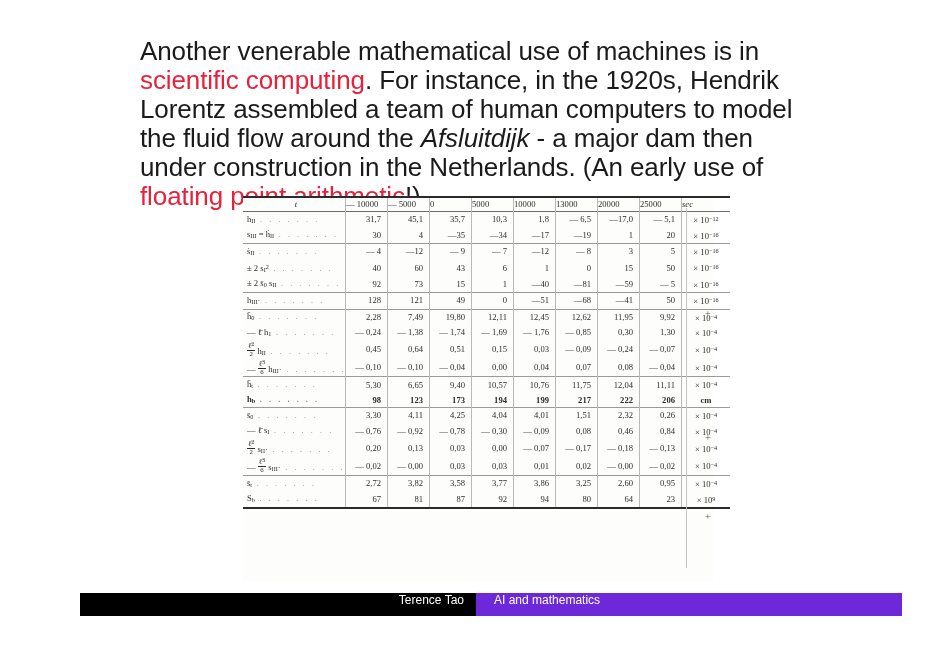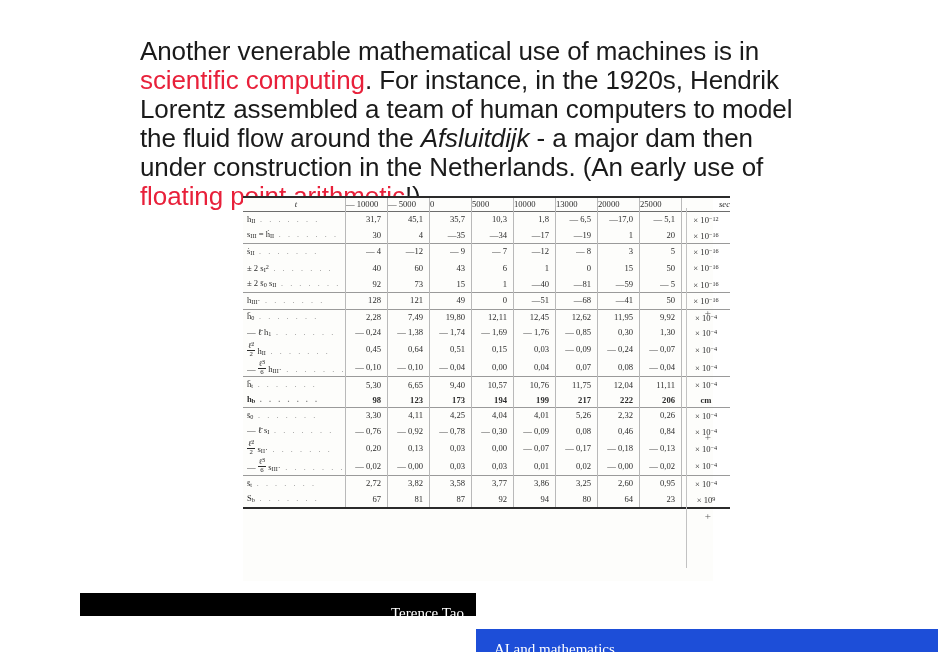--- a/index.html
+++ b/index.html
@@ -70,21 +70,21 @@
     width: 41px;
     text-align: right;
     padding-right: 6px !important;
     border-left: 0.55px solid #b9b9b9;
   }
   .c-unit {
     width: 48px;
     text-align: center;
     border-left: 0.55px solid #b9b9b9;
   }
-  .c-head { text-align: right; padding-right: 0 !important; }
+  .c-head { text-align: left; padding-right: 0 !important; }
   .c-head.c-num { text-align: left; padding-right: 0 !important; }
 
   .bold td { font-weight: bold; }
 
   
   .lead { letter-spacing: 2.6px; color: #7d7d7d; font-size: 8px; }
 
   sub { font-size: 6.2px; vertical-align: -0.18em; }
   sup { font-size: 6.2px; vertical-align: 0.38em; }
 
@@ -116,30 +116,29 @@
     border-left: 0.6px solid #c2c2c2;
   }
 
   
   #footer { position: absolute; left: 0; top: 593px; width: 950px; height: 23px; }
   #footer-black {
     position: absolute; left: 80px; top: 0; width: 396px; height: 23px;
     background: #000000;
   }
   #footer-blue {
-    position: absolute; left: 476px; top: 0; width: 462px; height: 23px;
-    background: #1d4ed8;
-    margin-top: 36px;
+    position: absolute; left: 476px; top: 0; width: 426px; height: 23px;
+    background: #6d28d9;
   }
   .footer-label {
     position: absolute;
-    top: 12px;
+    top: 0;
     color: #ffffff;
-    font-size: 15px;
-    font-family: Liberation Serif, serif;
+    font-size: 12px;
+    font-family: Liberation Sans, sans-serif;
     white-space: nowrap;
   }
   #footer-author { right: 12px; }
   #footer-title  { left: 18px; }
 </style>
 </head>
 <body>
 
 <div id="slide-text"><span>Another venerable mathematical use of machines is in </span><span class="hl">scientific computing</span><span>. For instance, in the 1920s, Hendrik Lorentz assembled a team of human computers to model the fluid flow around the </span><span class="it">Afsluitdijk</span><span> - a major dam then under construction in the Netherlands. (An early use of </span><span class="hl">floating point arithmetic</span><span>!)</span></div>
 
@@ -303,21 +302,21 @@
           <td class="c-num">206</td>
           <td class="c-unit">cm</td>
         </tr>
         <tr class="rule-hair">
           <td class="c-label">s̄<sub>0</sub><span class="lead">&nbsp;.&nbsp;.&nbsp;.&nbsp;.&nbsp;.&nbsp;.&nbsp;.</span></td>
           <td class="c-num">3,30</td>
           <td class="c-num">4,11</td>
           <td class="c-num">4,25</td>
           <td class="c-num">4,04</td>
           <td class="c-num">4,01</td>
-          <td class="c-num">5,26</td>
+          <td class="c-num">1,51</td>
           <td class="c-num">2,32</td>
           <td class="c-num">0,26</td>
           <td class="c-unit">× 10<sup>−4</sup></td>
         </tr>
         <tr>
           <td class="c-label">— ℓ̄ s<sub>I</sub><span class="lead">&nbsp;.&nbsp;.&nbsp;.&nbsp;.&nbsp;.&nbsp;.&nbsp;.</span></td>
           <td class="c-num">— 0,76</td>
           <td class="c-num">— 0,92</td>
           <td class="c-num">— 0,78</td>
           <td class="c-num">— 0,30</td>

